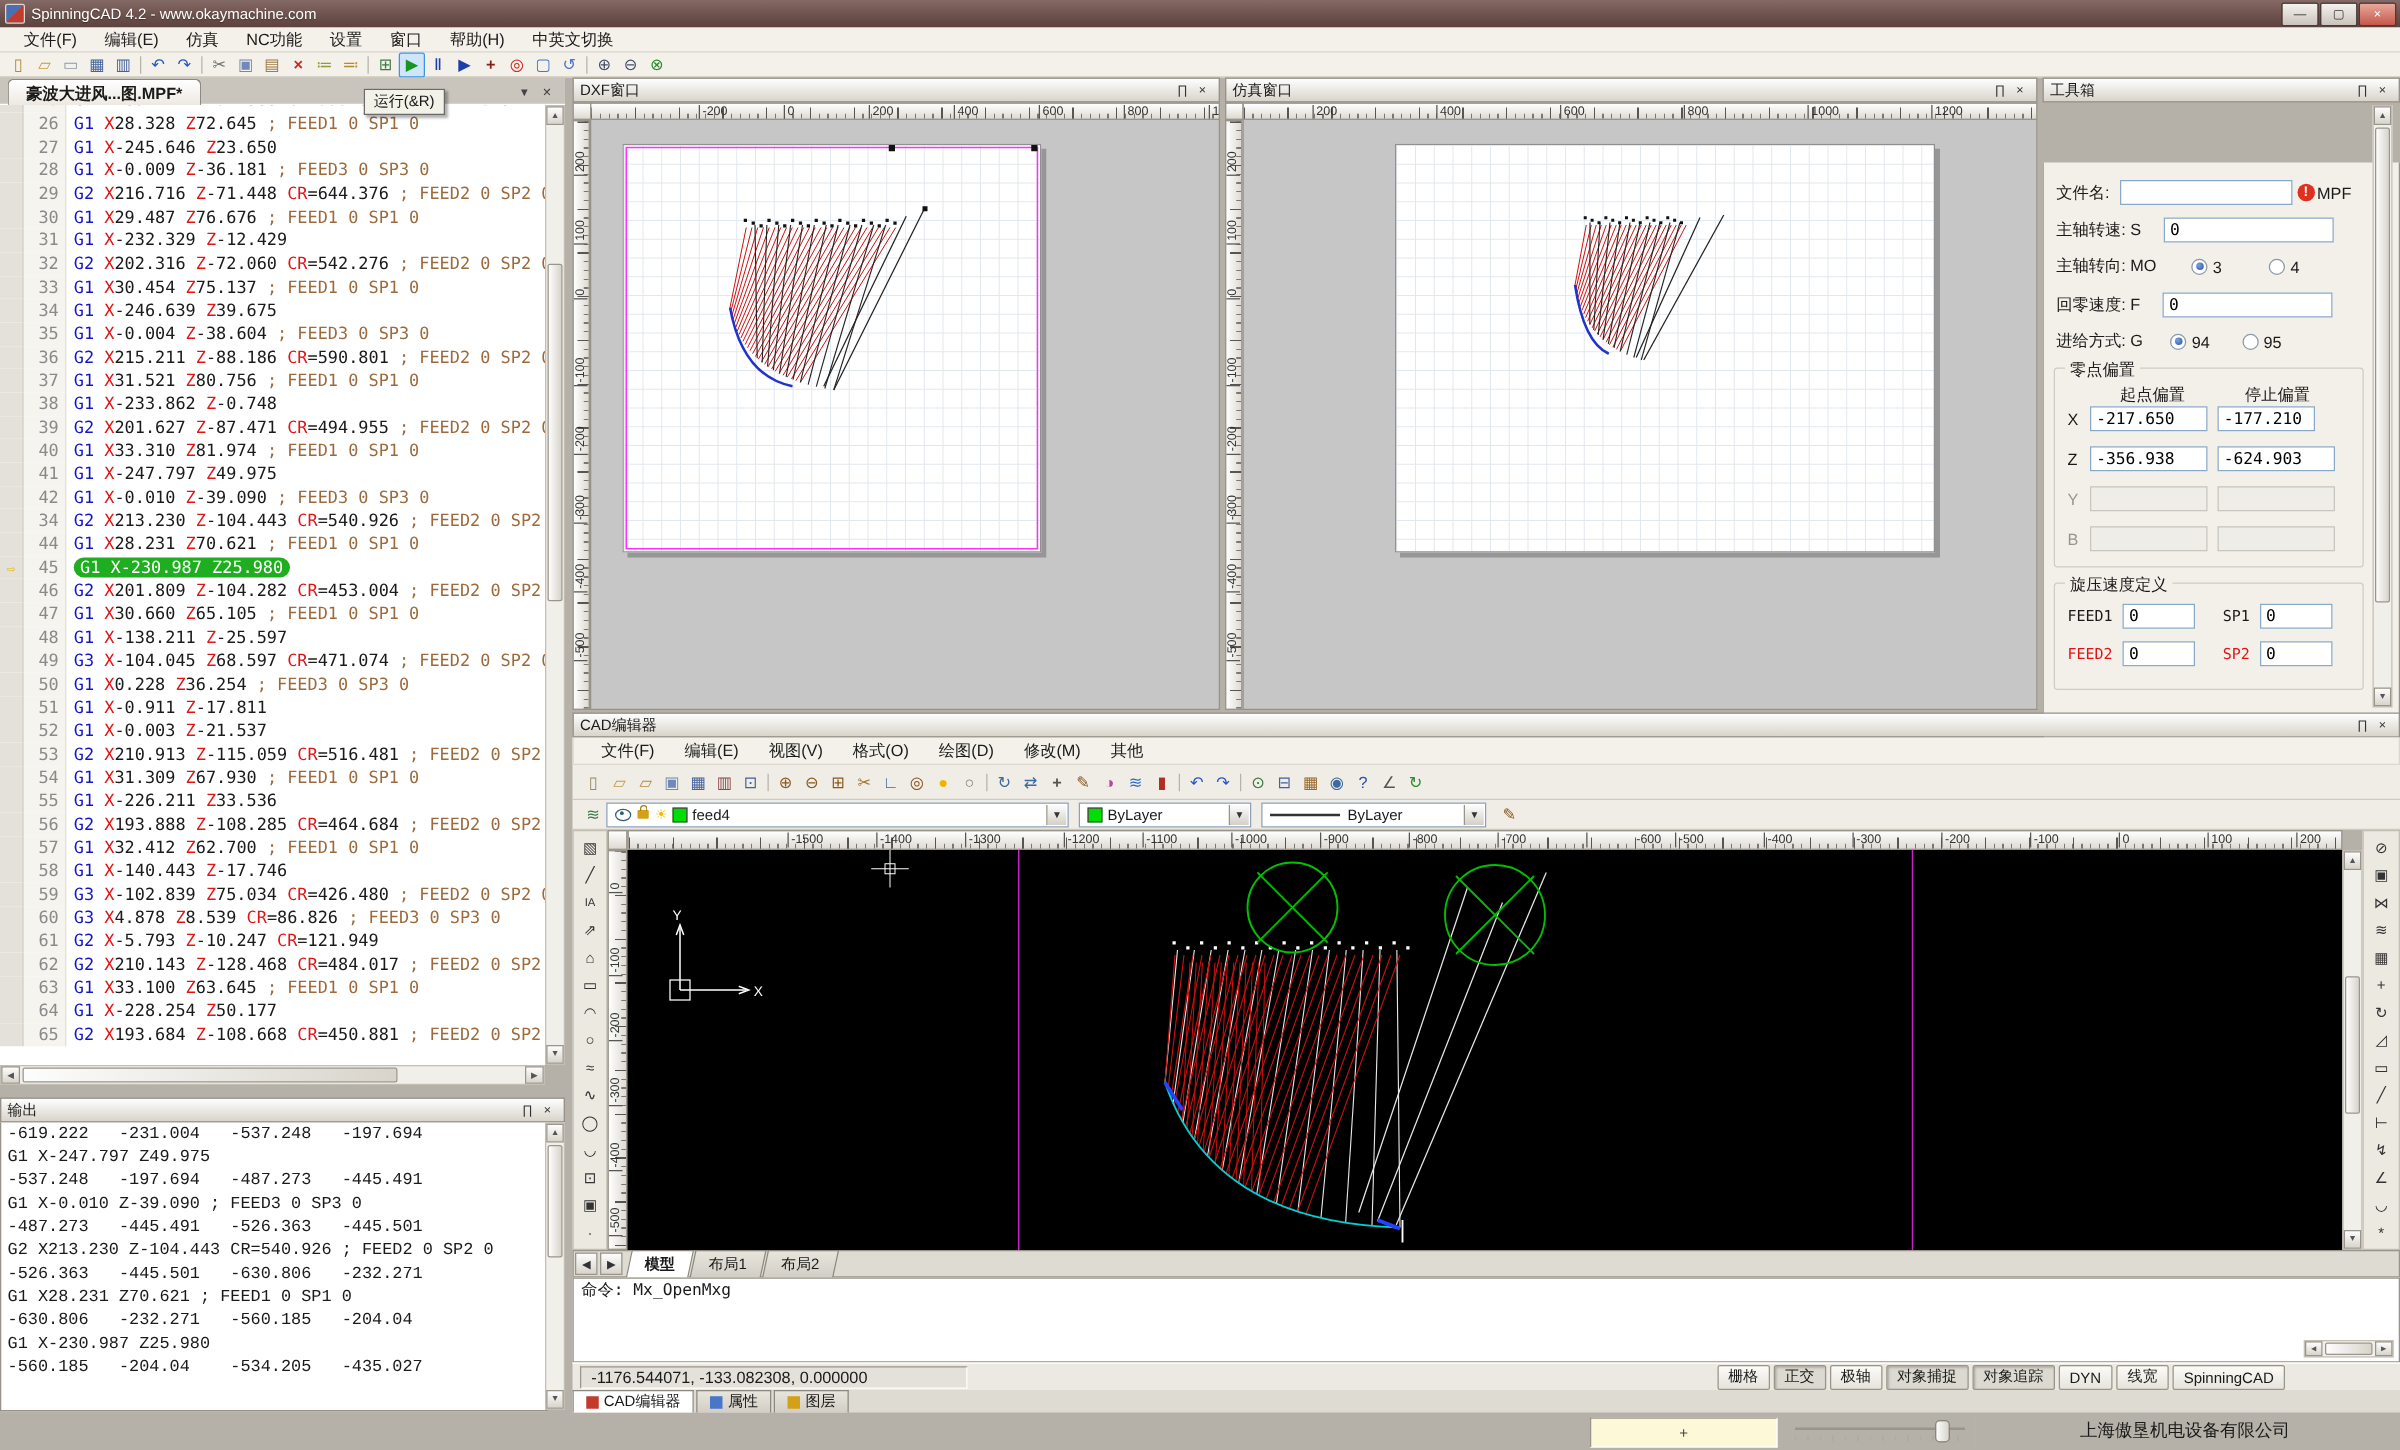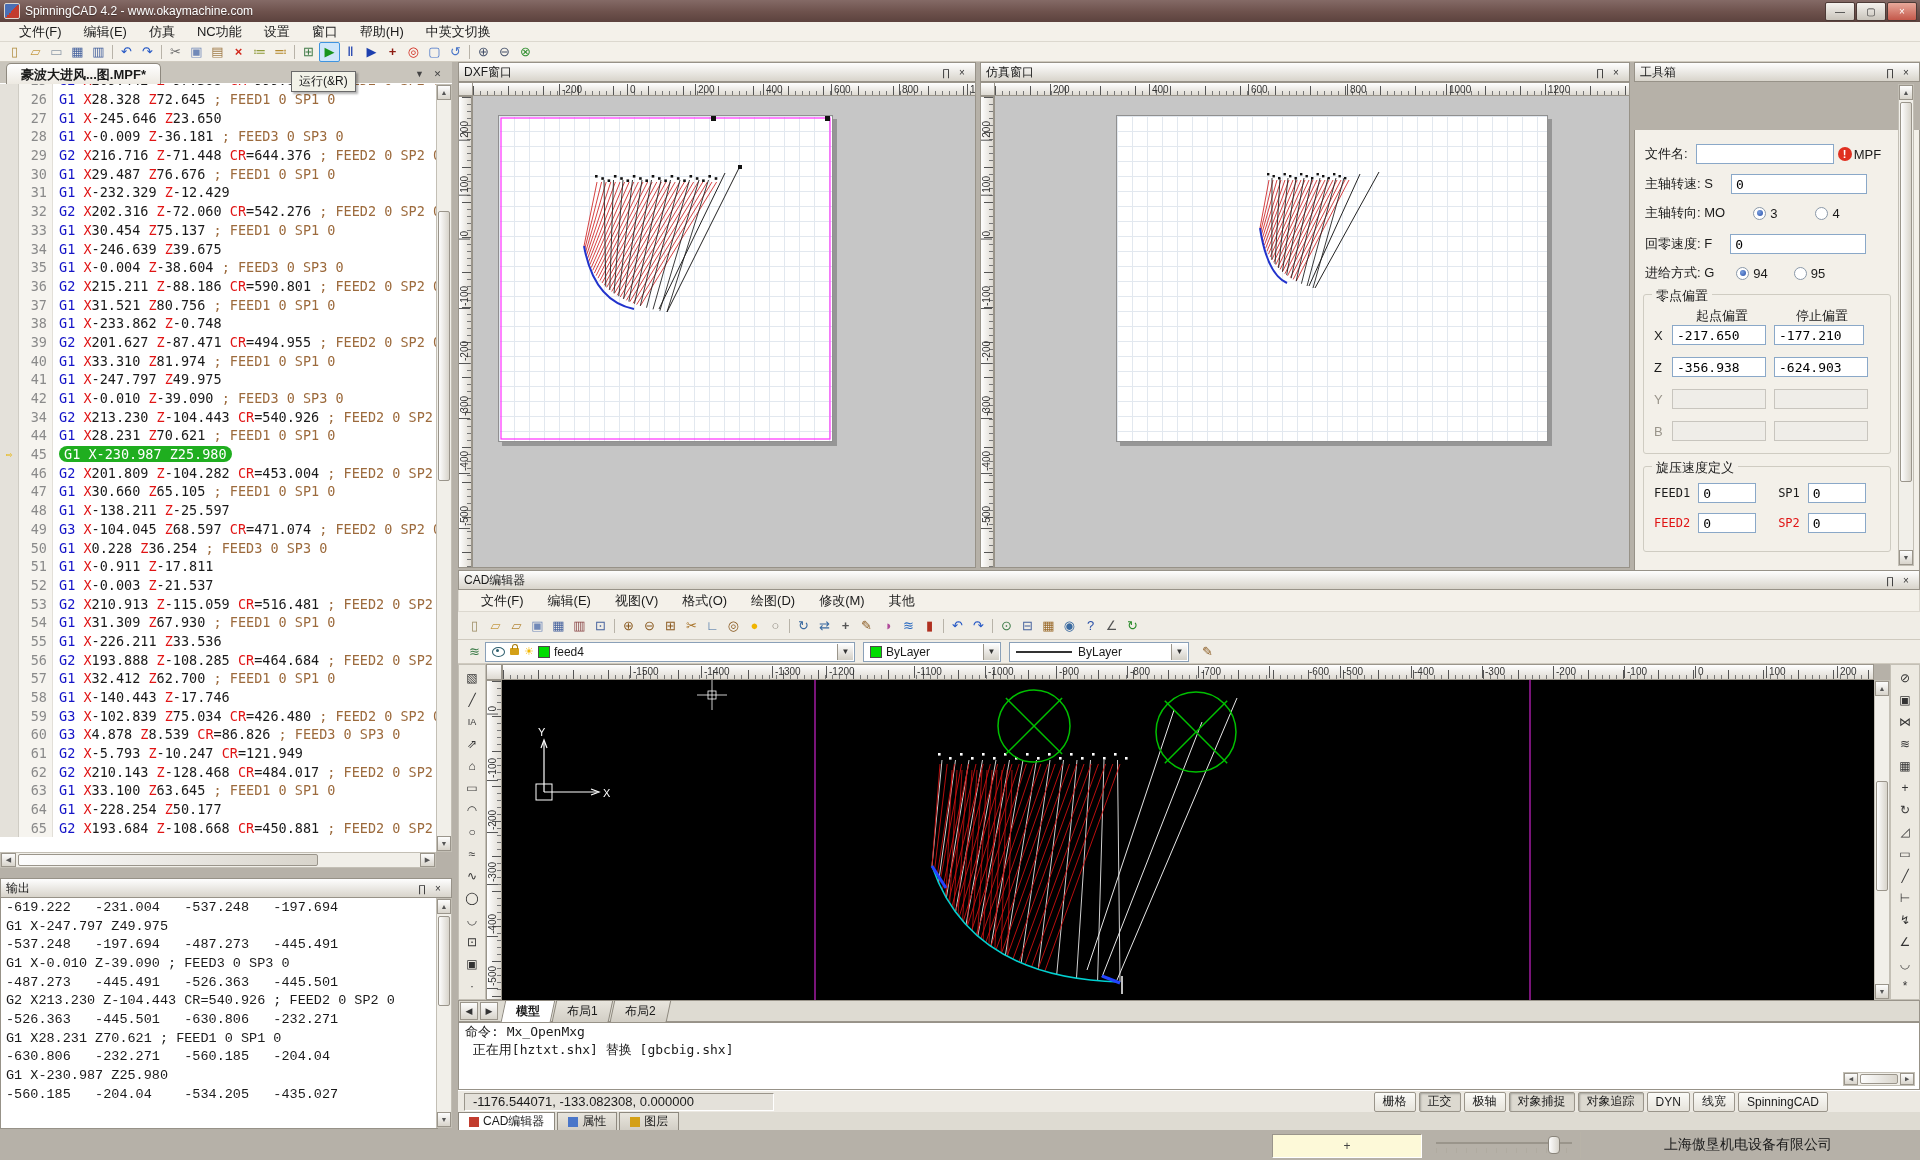--- a/index.html
+++ b/index.html
@@ -528,21 +528,21 @@
     <span style="margin-left:26px;"><span class="radio"></span><span>95</span></span>
   </div>
   <div class="groupbox" style="left:8px;top:164px;width:246px;height:158px;">
     <span class="legend">零点偏置</span>
     <span class="abs" style="left:52px;top:12px;">起点偏置</span>
     <span class="abs" style="left:152px;top:12px;">停止偏置</span>
     <div id="offset-rows">
         <div class="tb-row" style="left: 10px; top: 30px;">
           <span style="width: 18px;">X</span>
           <input class="tb-input" value="-217.650" style="width: 94px;">
-          <input class="tb-input" value="-177.210" style="width: 90px; margin-left: 8px;">
+          <input class="tb-input" value="-177.210" style="width: 78px; margin-left: 8px;">
         </div>
         <div class="tb-row" style="left: 10px; top: 62px;">
           <span style="width: 18px;">Z</span>
           <input class="tb-input" value="-356.938" style="width: 94px;">
           <input class="tb-input" value="-624.903" style="width: 94px; margin-left: 8px;">
         </div>
         <div class="tb-row" style="left: 10px; top: 94px;">
           <span style="width: 18px; color: rgb(154, 149, 139);">Y</span>
           <input class="tb-input" disabled="" style="width: 94px;">
           <input class="tb-input" disabled="" style="width: 94px; margin-left: 8px;">
@@ -674,21 +674,21 @@
     <span class="vtb">▦</span>
     <span class="vtb">A</span>
   </div>
 <div class="corner abs" style="left:486px;top:664px;width:16px;height:16px;"></div>
 <div class="ruler-h abs" id="cad-hruler" style="left:502px;top:664px;width:1372px;height:16px;">
     <div class="tk"></div>
     <div class="tk tk2"></div>
     <span class="lb" style="left: 127px;">-1500</span>
     <span class="lb" style="left: 198px;">-1400</span>
     <span class="lb" style="left: 269px;">-1300</span>
-    <span class="lb" style="left: 323px; text-align: center;">-1200</span>
+    <span class="lb" style="left: 348px; text-align: center;">-1200</span>
     <span class="lb" style="left: 411px;">-1100</span>
     <span class="lb" style="left: 482px;">-1000</span>
     <span class="lb" style="left: 553px;">-900</span>
     <span class="lb" style="left: 624px;">-800</span>
     <span class="lb" style="left: 695px;">-700</span>
     <span class="lb" style="left: 766px; padding-left: 39px;">-600</span>
     <span class="lb" style="left: 837px;">-500</span>
     <span class="lb" style="left: 908px;">-400</span>
     <span class="lb" style="left: 979px;">-300</span>
     <span class="lb" style="left: 1050px;">-200</span>
@@ -837,21 +837,20 @@
   <span id="mtabs" style="display:flex;margin-left:4px;">
       <span class="mtab active"><span>模型</span></span>
       <span class="mtab"><span>布局1</span></span>
       <span class="mtab"><span>布局2</span></span>
     </span>
 </div>
 
 <div id="cmdarea" class="abs" style="left:458px;top:1022px;width:1462px;height:68px;">
   <div id="cmdlines">
       <div class="cmdl">命令: Mx_OpenMxg</div>
-      <div class="cmdl"> 正在用[hztxt.shx] 替换 [gbcbig.shx]</div>
     </div>
   <div class="sb" style="right:4px;bottom:3px;width:72px;height:14px;">
     <div class="btn" style="left:0;top:0;width:14px;height:12px;">◀</div>
     <div class="thumb" style="left:16px;top:1px;width:38px;height:10px;"></div>
     <div class="btn" style="right:0;top:0;width:14px;height:12px;">▶</div>
   </div>
 </div>
 
 <div id="coordbar" class="abs" style="left:458px;top:1090px;width:1462px;height:22px;">
   <div id="coordcell">-1176.544071, -133.082308, 0.000000</div>

